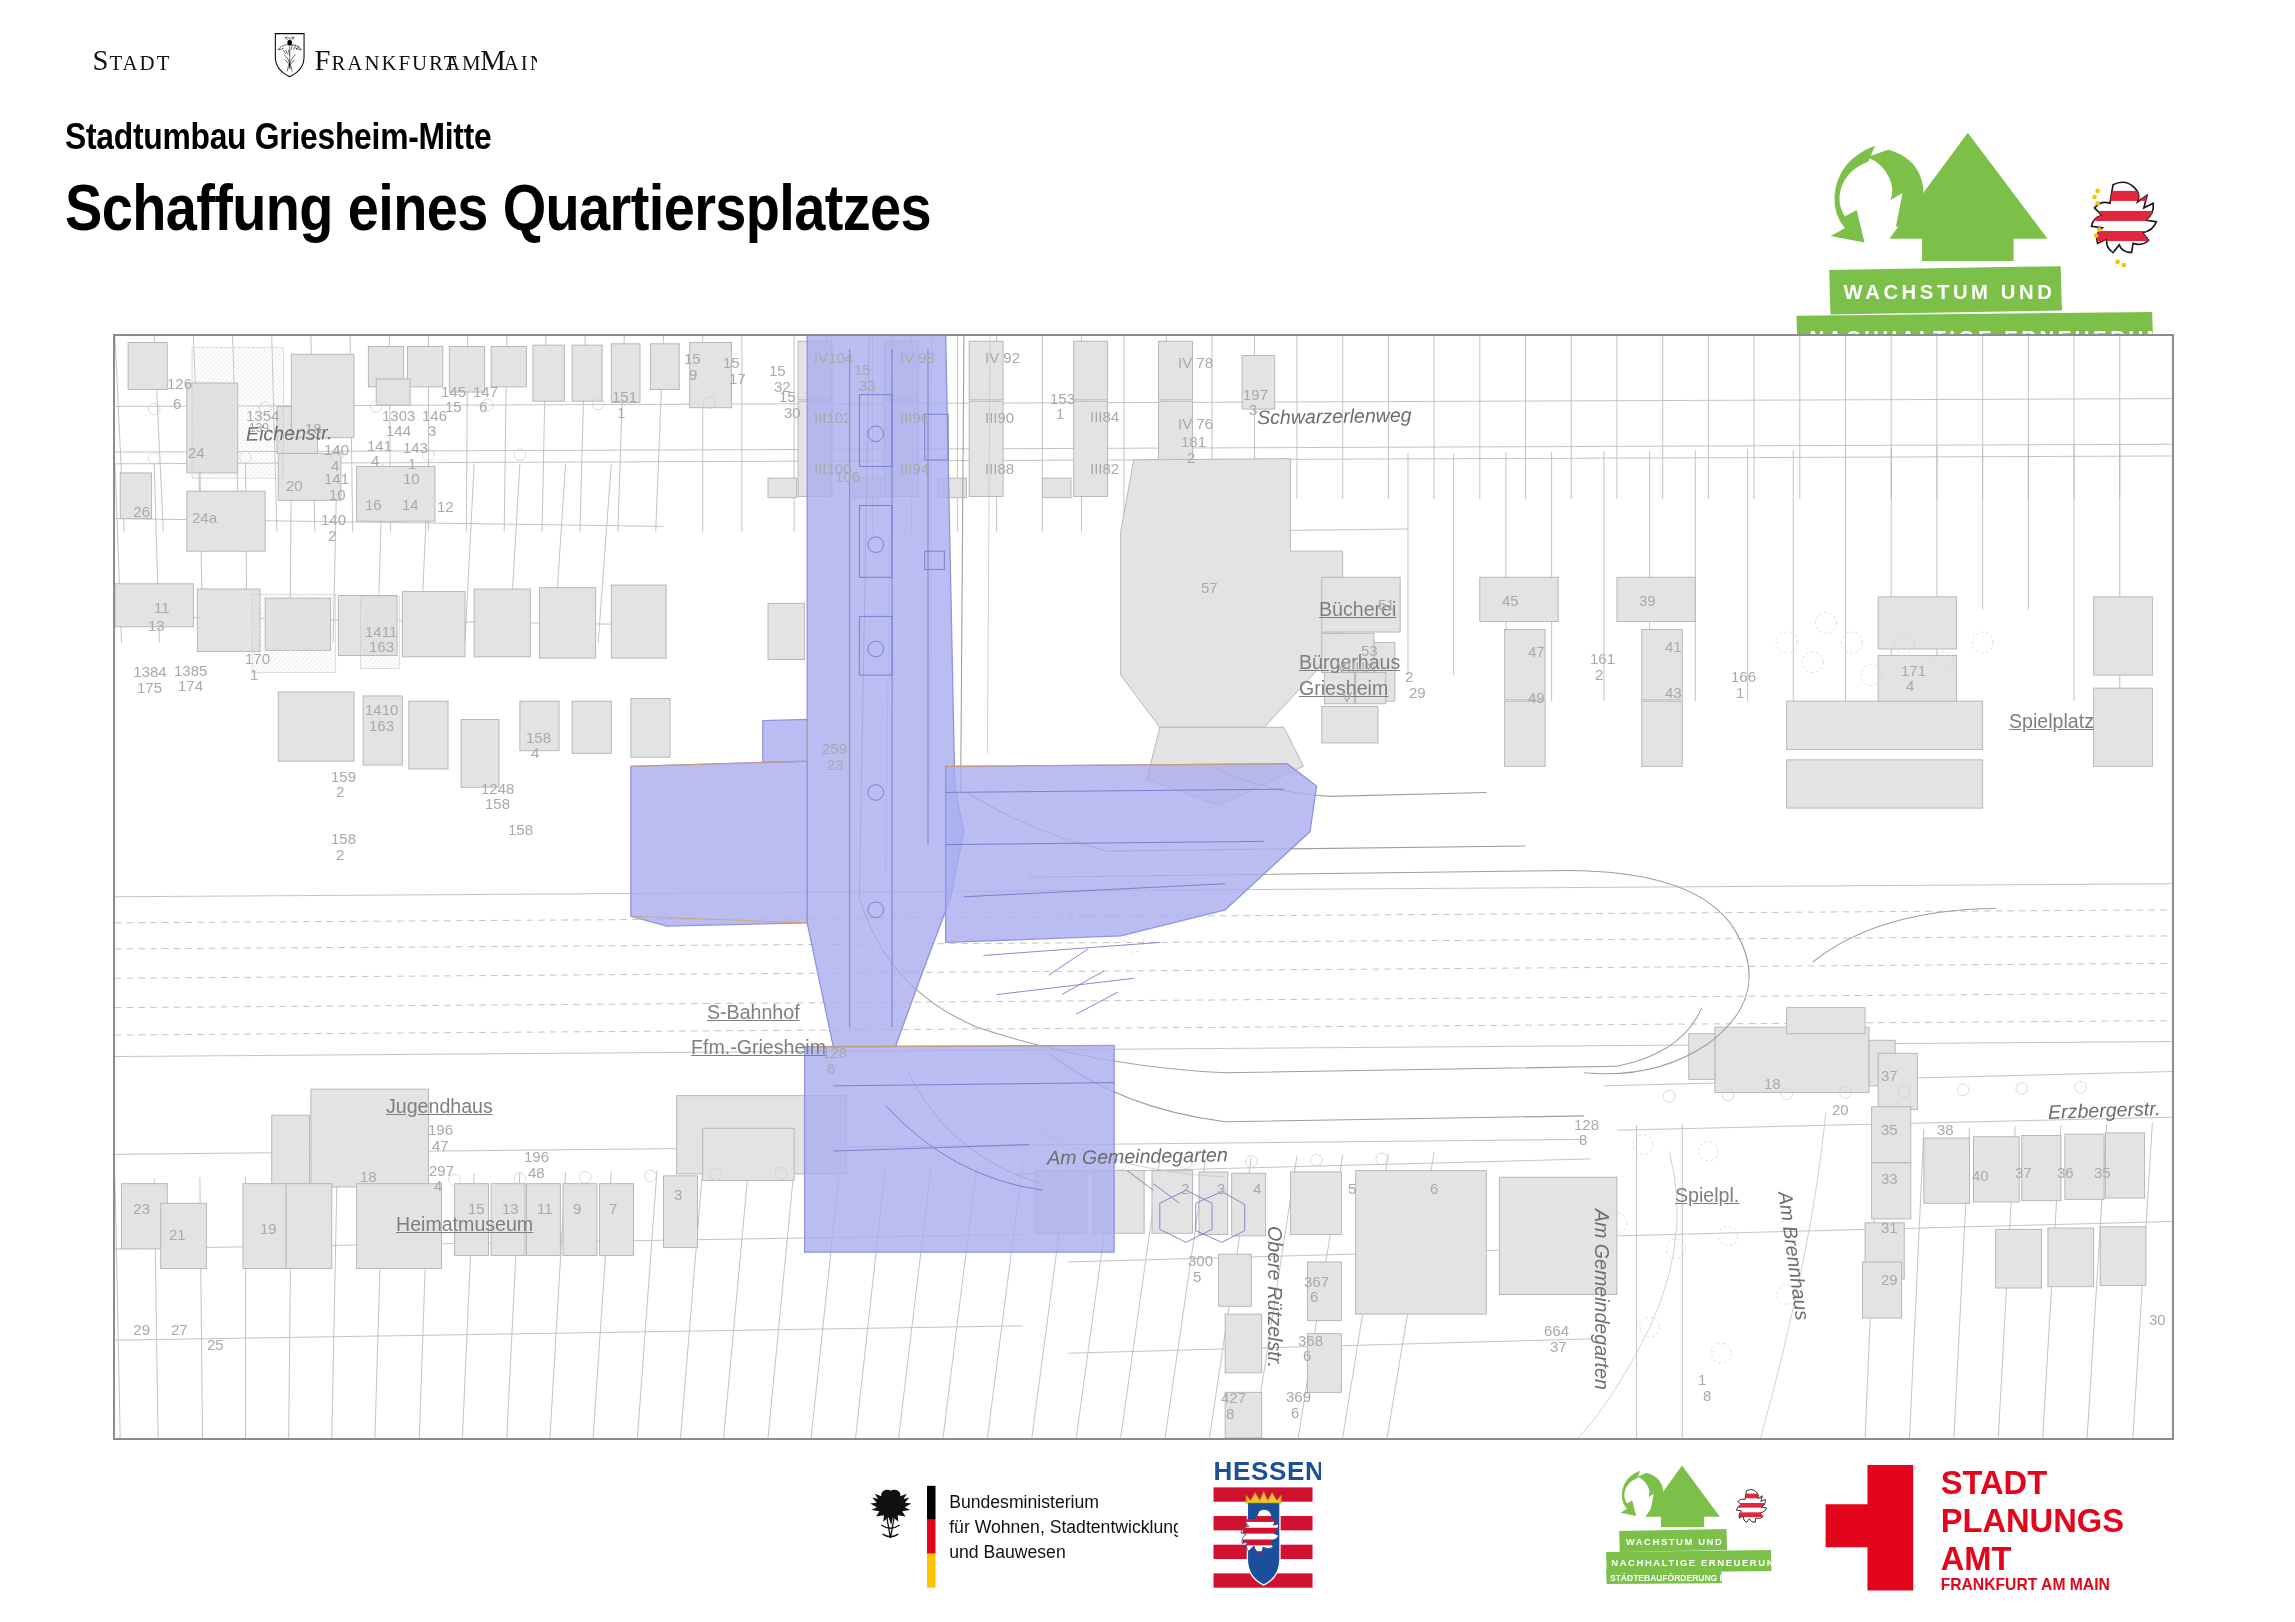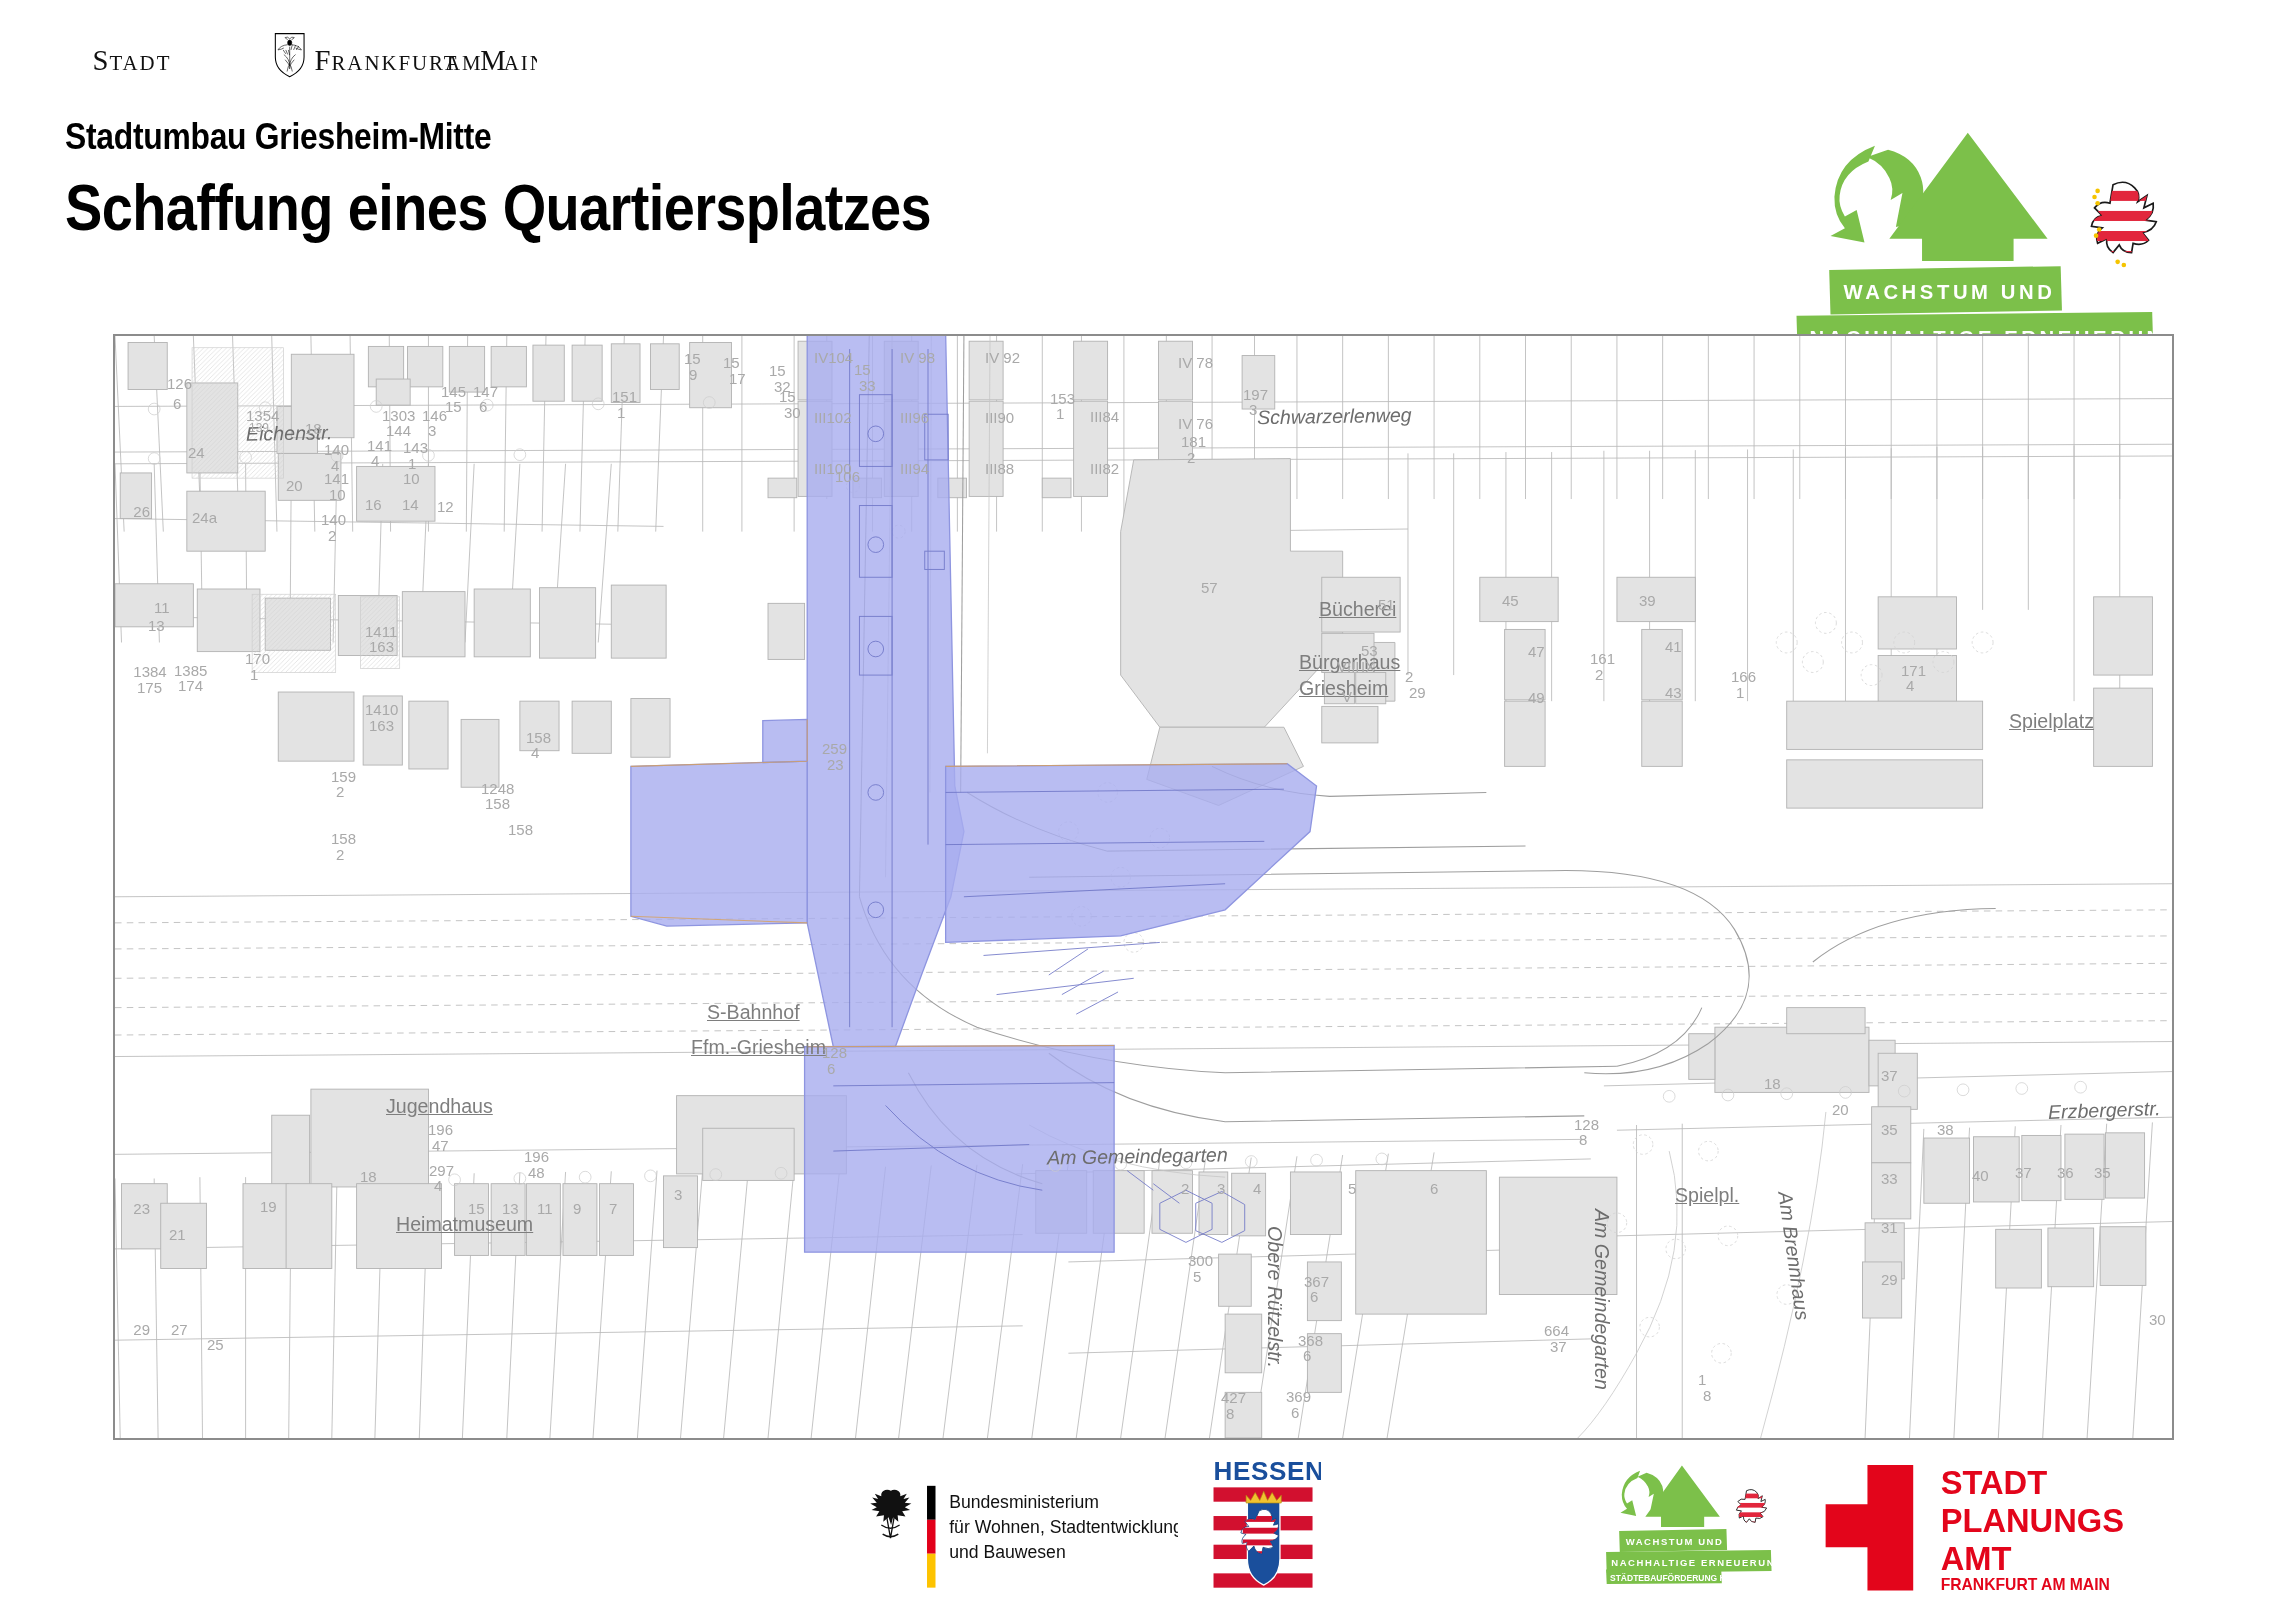--- a/index.html
+++ b/index.html
@@ -608,21 +608,21 @@
       <div class="mlabel poi-sm" style="left: 1791px; top: 341px; font-size: 15px; color: rgb(169, 169, 169);">4</div>
       <div class="mlabel poi-sm" style="left: 313px; top: 785px; font-size: 15px; color: rgb(169, 169, 169);">196</div>
       <div class="mlabel poi-sm" style="left: 317px; top: 801px; font-size: 15px; color: rgb(169, 169, 169);">47</div>
       <div class="mlabel poi-sm" style="left: 314px; top: 826px; font-size: 15px; color: rgb(169, 169, 169);">297</div>
       <div class="mlabel poi-sm" style="left: 319px; top: 841px; font-size: 15px; color: rgb(169, 169, 169);">4</div>
       <div class="mlabel poi-sm" style="left: 409px; top: 812px; font-size: 15px; color: rgb(169, 169, 169);">196</div>
       <div class="mlabel poi-sm" style="left: 413px; top: 828px; font-size: 15px; color: rgb(169, 169, 169);">48</div>
       <div class="mlabel poi-sm" style="left: 245px; top: 832px; font-size: 15px; color: rgb(169, 169, 169);">18</div>
       <div class="mlabel poi-sm" style="left: 18.3px; top: 864px; font-size: 15px; color: rgb(169, 169, 169);">23</div>
       <div class="mlabel poi-sm" style="left: 54px; top: 890px; font-size: 15px; color: rgb(169, 169, 169);">21</div>
-      <div class="mlabel poi-sm" style="left: 145px; top: 862px; font-size: 15px; color: rgb(169, 169, 169);">19</div>
+      <div class="mlabel poi-sm" style="left: 145px; top: 884px; font-size: 15px; color: rgb(169, 169, 169);">19</div>
       <div class="mlabel poi-sm" style="left: 353px; top: 864px; font-size: 15px; color: rgb(169, 169, 169);">15</div>
       <div class="mlabel poi-sm" style="left: 387px; top: 864px; font-size: 15px; color: rgb(169, 169, 169);">13</div>
       <div class="mlabel poi-sm" style="left: 422px; top: 864px; font-size: 15px; color: rgb(169, 169, 169);">11</div>
       <div class="mlabel poi-sm" style="left: 458px; top: 864px; font-size: 15px; color: rgb(169, 169, 169);">9</div>
       <div class="mlabel poi-sm" style="left: 494px; top: 864px; font-size: 15px; color: rgb(169, 169, 169);">7</div>
       <div class="mlabel poi-sm" style="left: 559px; top: 850px; font-size: 15px; color: rgb(169, 169, 169);">3</div>
       <div class="mlabel poi-sm" style="left: 18.3px; top: 985px; font-size: 15px; color: rgb(169, 169, 169);">29</div>
       <div class="mlabel poi-sm" style="left: 56px; top: 985px; font-size: 15px; color: rgb(169, 169, 169);">27</div>
       <div class="mlabel poi-sm" style="left: 92px; top: 1000px; font-size: 15px; color: rgb(169, 169, 169);">25</div>
       <div class="mlabel poi-sm" style="left: 707px; top: 708px; font-size: 15px; color: rgb(169, 169, 169);">128</div>

